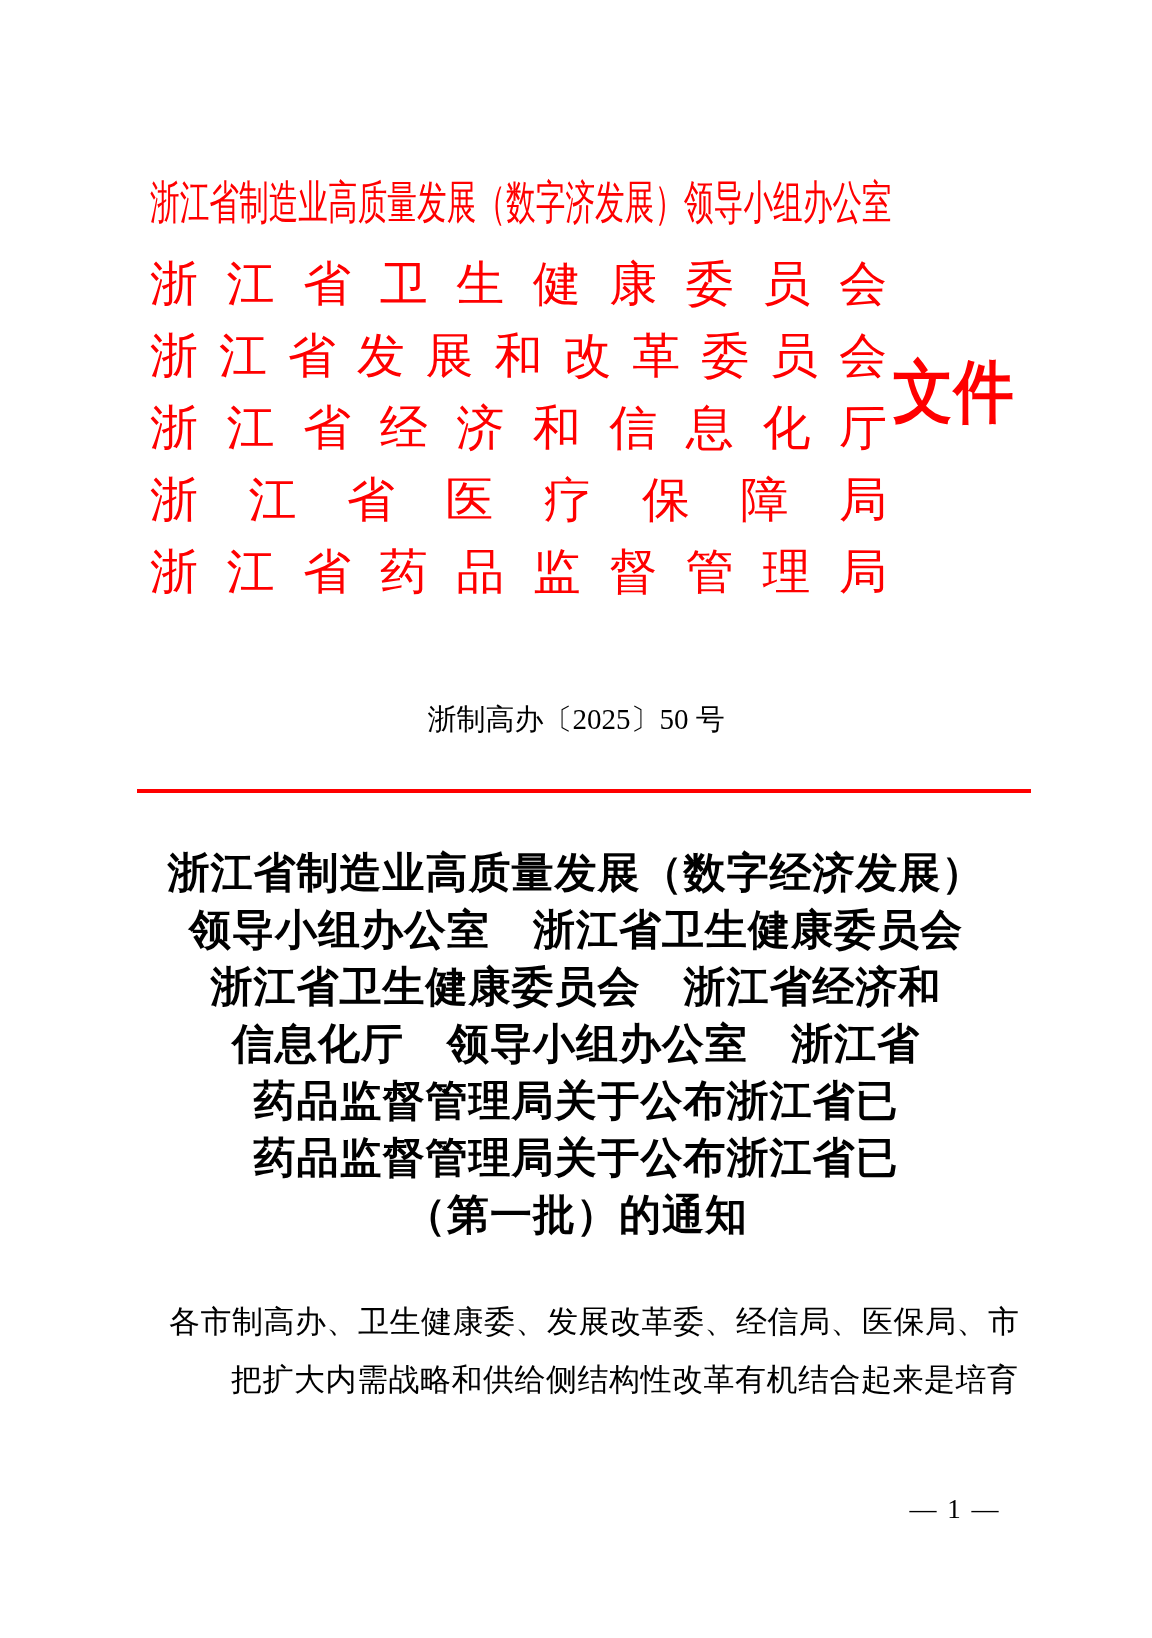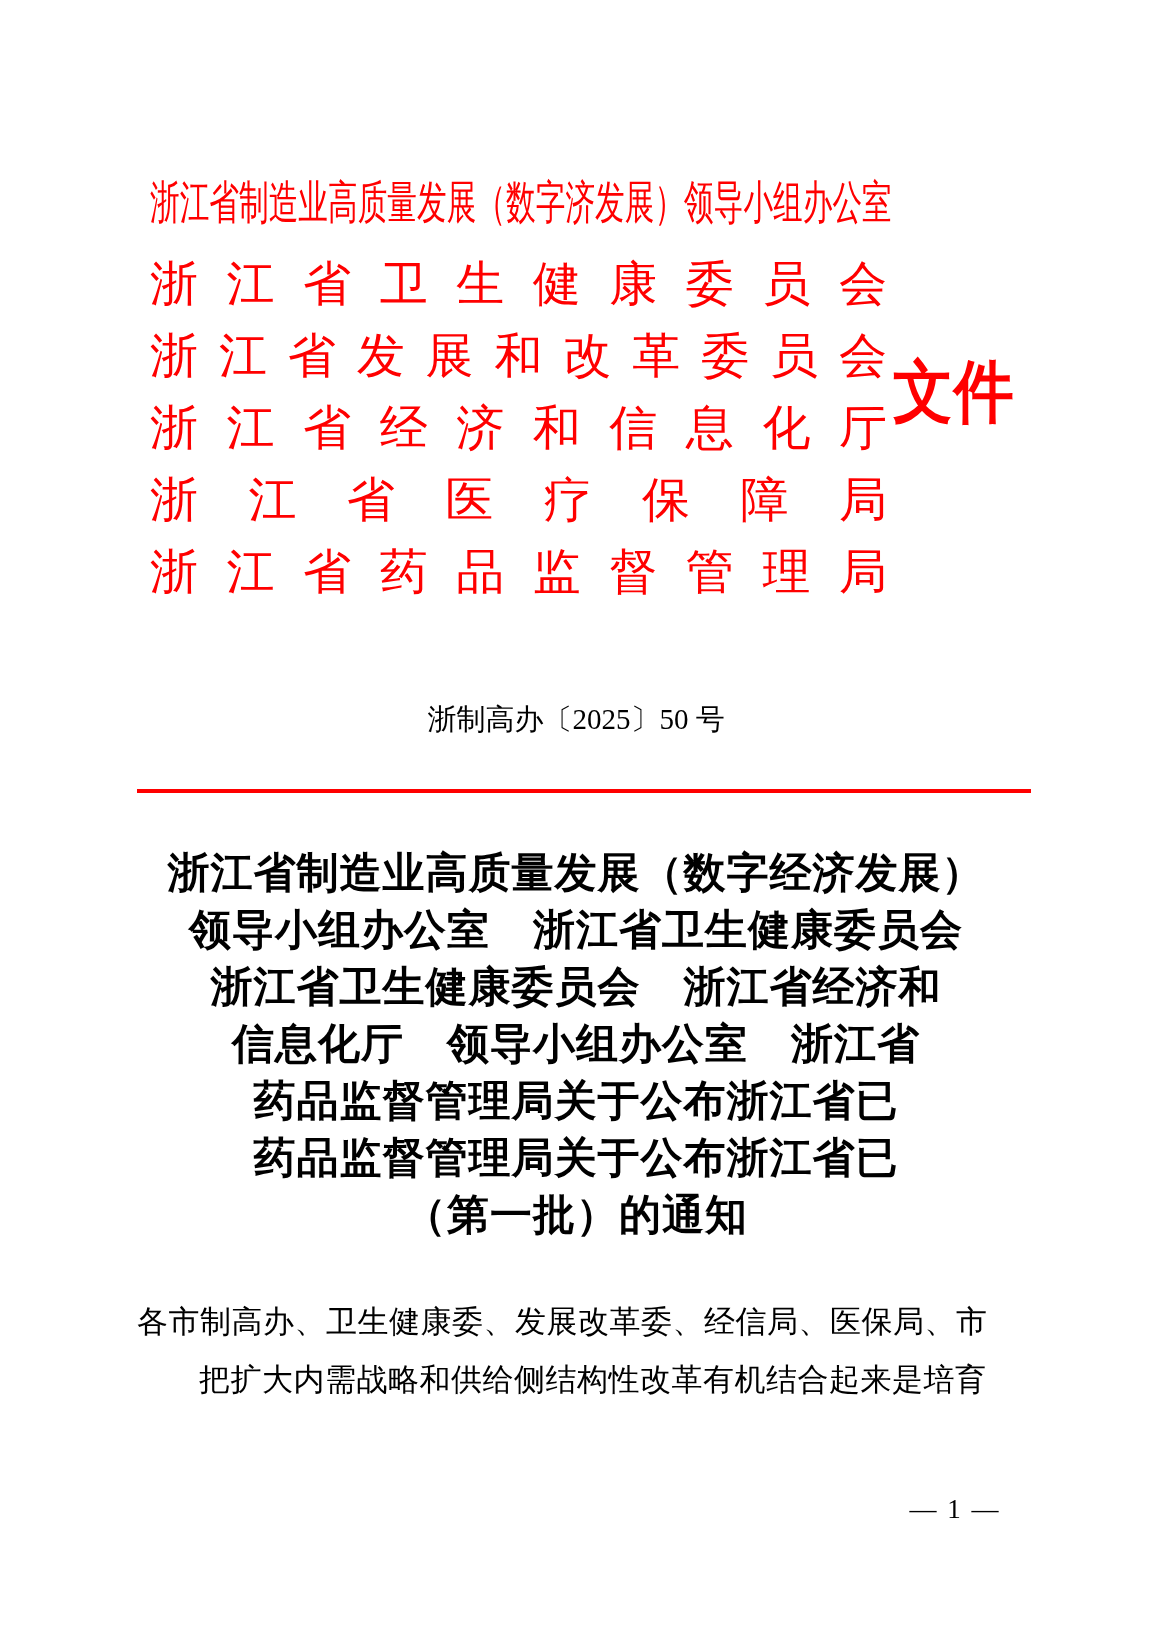--- a/index.html
+++ b/index.html
@@ -94,21 +94,21 @@
   .body-block {
     position: absolute;
     left: 137px;
     top: 1293px;
     width: 896px;
     color: #000000;
     font-size: 31px;
     line-height: 58px;
     letter-spacing: 0.5px;
   }
-  .body-line { white-space: nowrap; }
+  .body-line { white-space: nowrap; margin-left: 32px; }
   .body-line.indent { text-indent: 2em; font-family: Liberation Serif, serif; }
 
   
   .page-number {
     position: absolute;
     left: 855px;
     top: 1494px;
     width: 200px;
     text-align: center;
     font-size: 27px;

